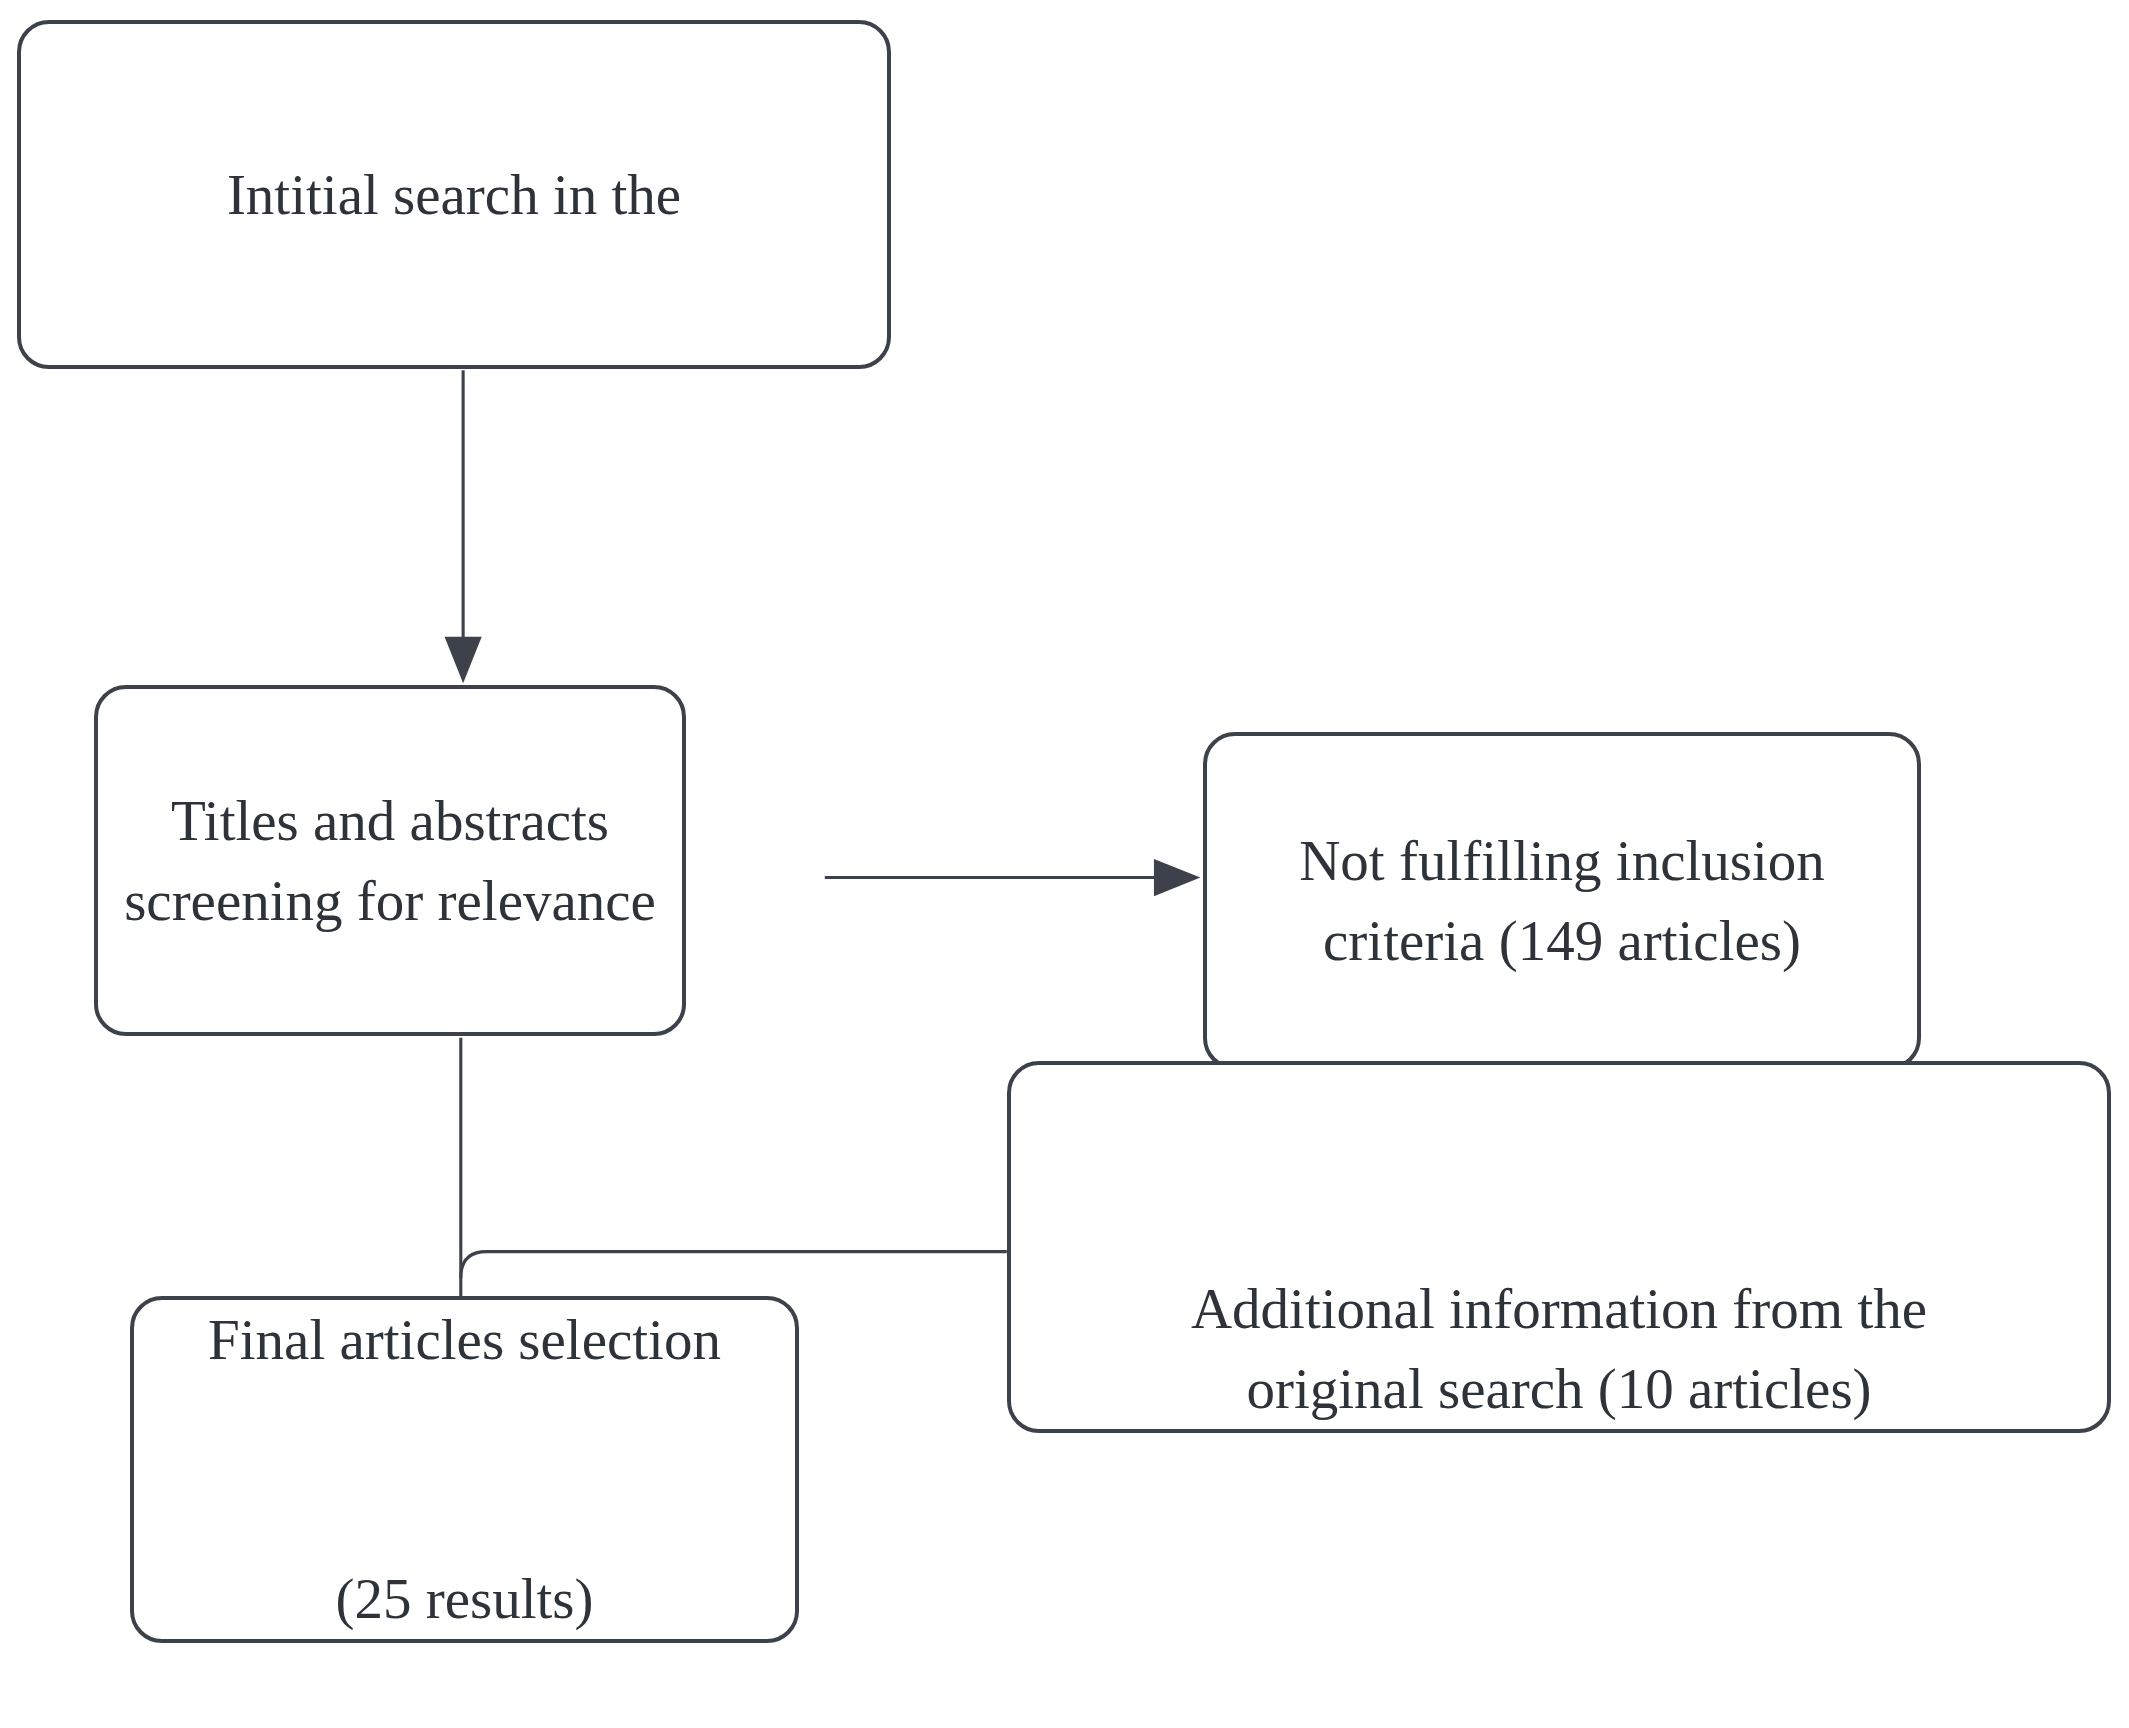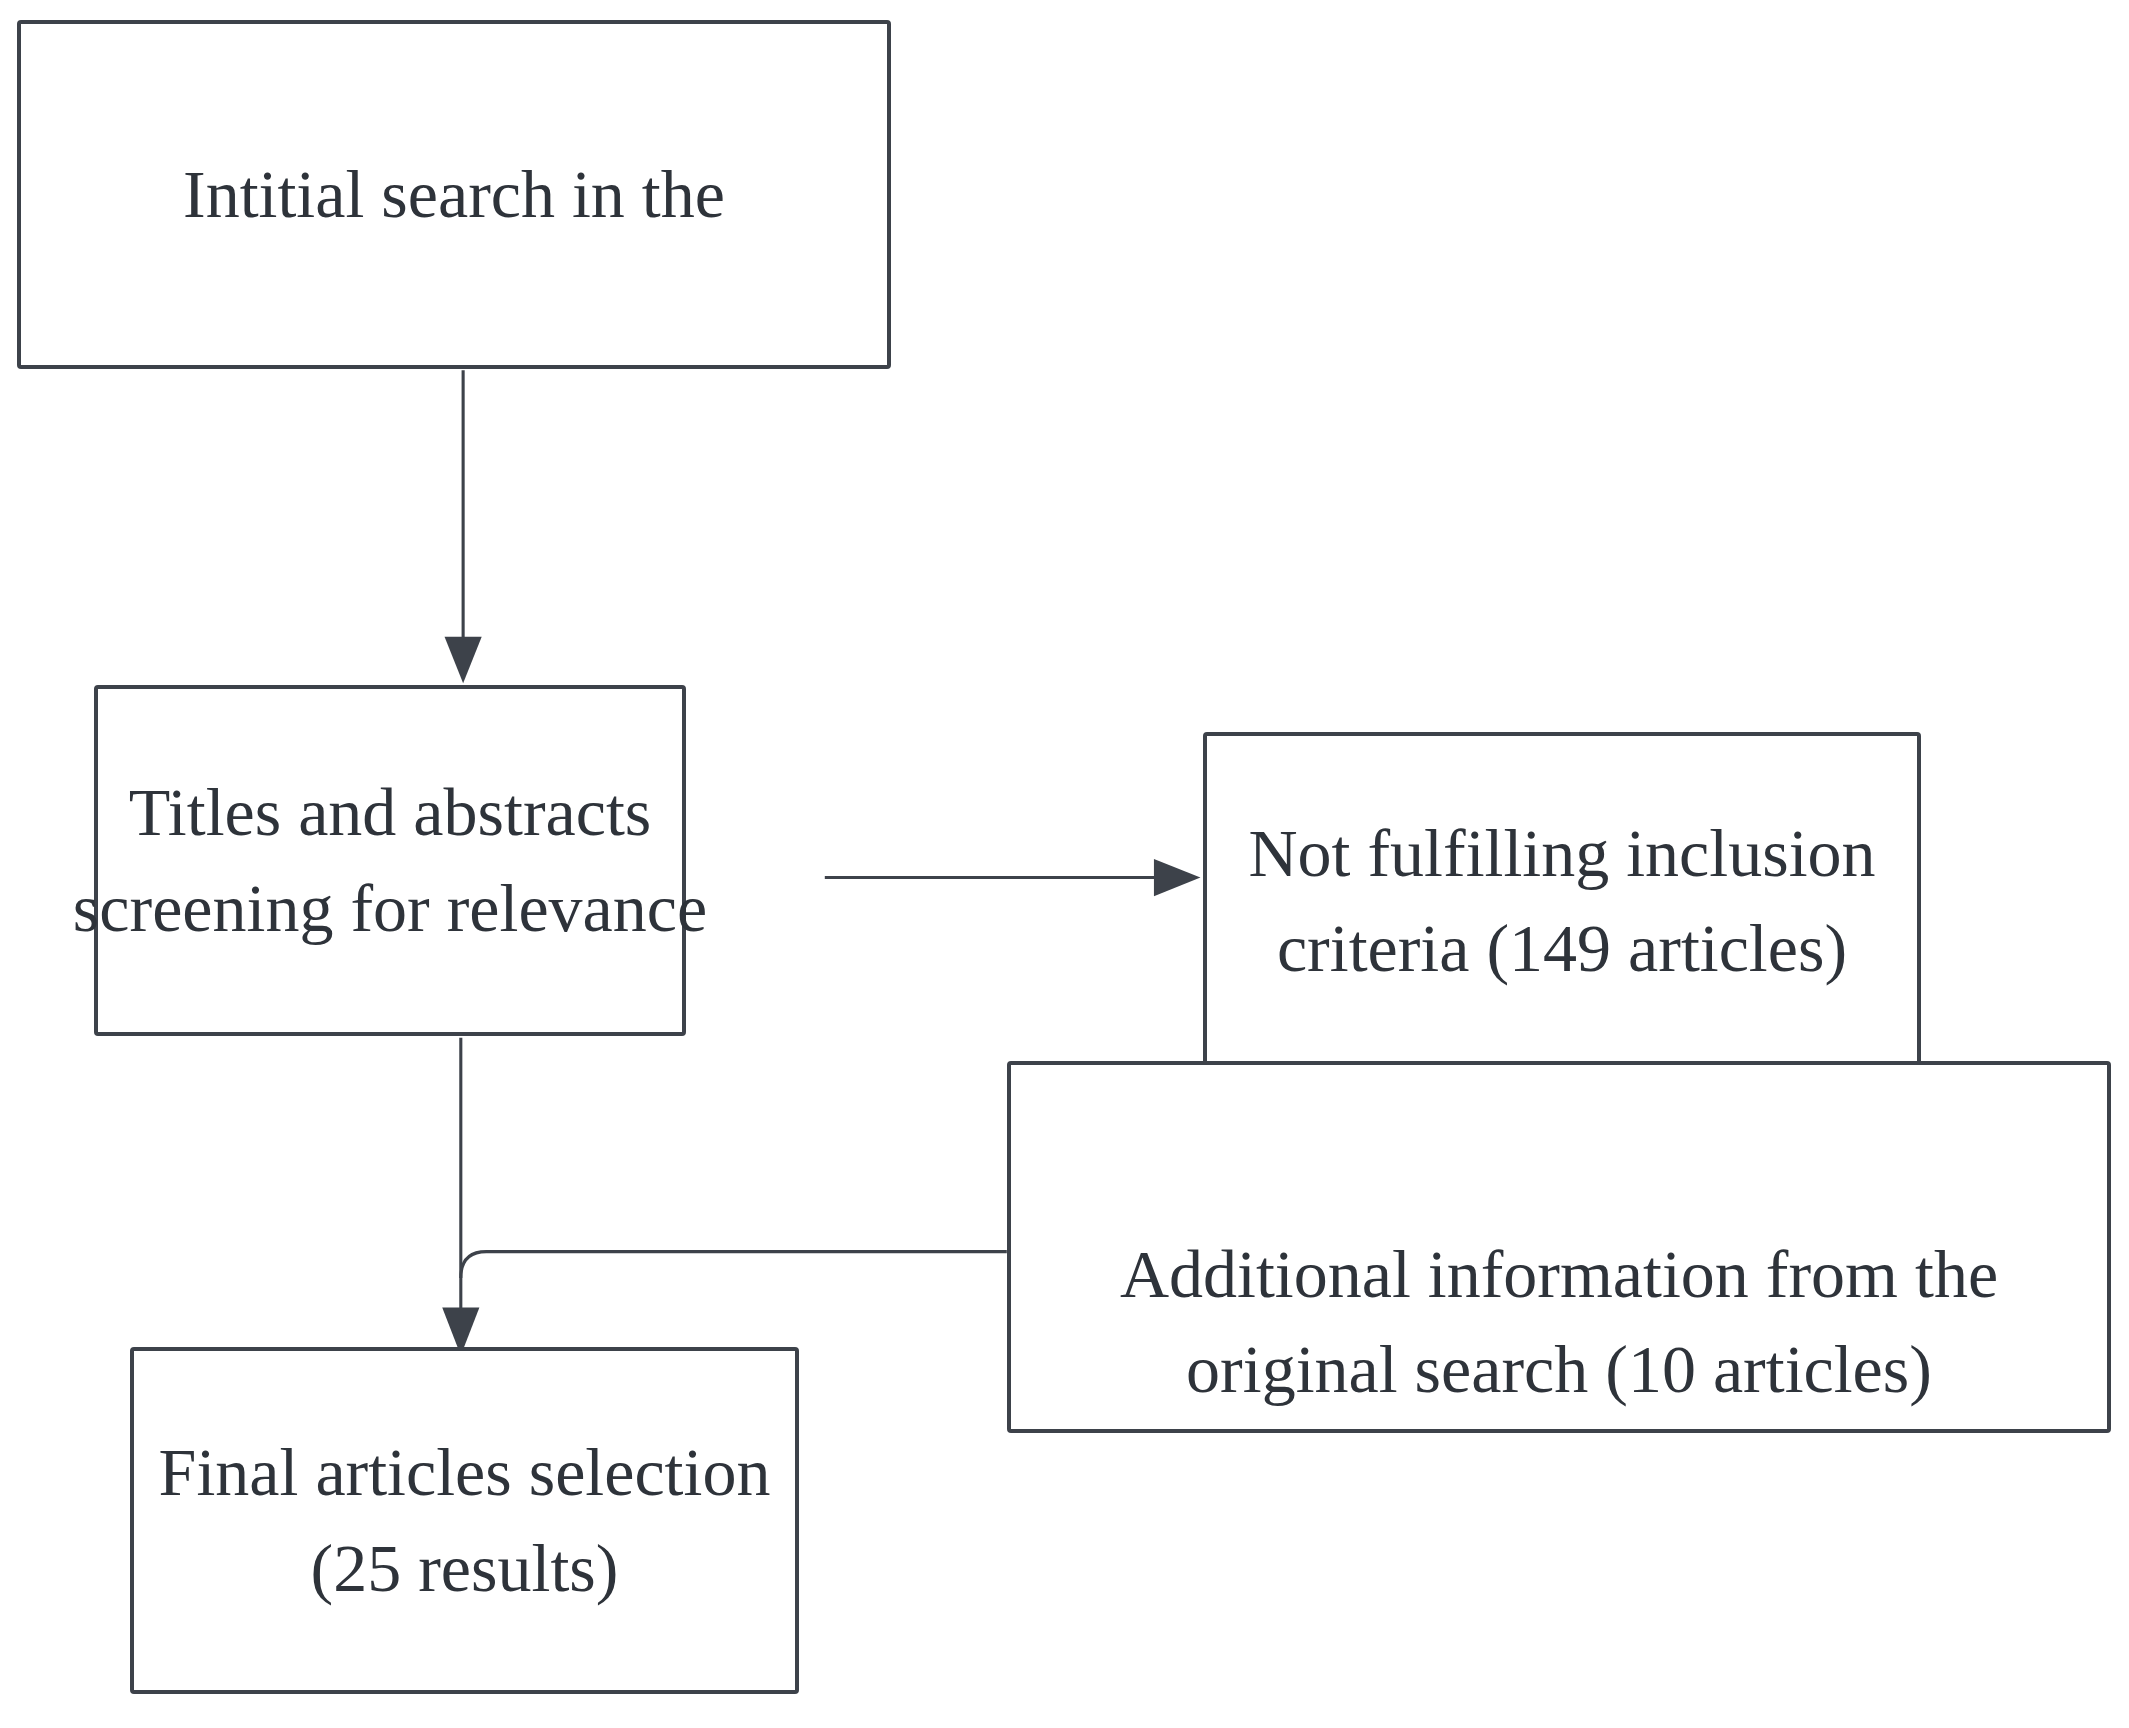--- a/index.html
+++ b/index.html
@@ -22,39 +22,39 @@
   .connector-layer path{
     fill:none;stroke:var(--stroke);stroke-width:4;
   }
   .connector-layer polygon{
     fill:var(--stroke);stroke:none;
   }
   .flow-node{
     position:absolute;
     box-sizing:border-box;
     border:4.6px solid var(--stroke);
-    border-radius:4px;
+    border-radius:32px;
     background:var(--bg);
     display:flex;
     flex-direction:column;
     align-items:center;
     justify-content:center;
     text-align:center;
     color:var(--text);
-    font-size:68px;
+    font-size:57px;
     line-height:1.4;
-    padding:12px 22px;
+    padding:0 22px;
   }
   .flow-node .line{display:block;white-space:nowrap;}
   
   #node-initial   {left:17px;  top:20px;   width:874px; height:349px;}
   #node-screening {left:94px; top:685px;  width:592px;  height:351px;text-align:right;}
   #node-excluded  {left:1203px;top:732px;  width:718px;  height:338px;}
   #node-additional{left:1007px;top:1061px; width:1104px; height:372px;justify-content:flex-end;}
-  #node-final     {left:130px; top:1347px; width:669px;  height:347px;}
+  #node-final     {left:130px; top:1296px; width:669px;  height:347px;justify-content:space-between;}
 </style>
 </head>
 <body>
 
 <div class="canvas">
 
   <svg class="connector-layer" viewBox="0 0 2749 2231">
 
     <path d="M598 478 V826"></path>
     <polygon points="574,822 622,822 598,882"></polygon>

